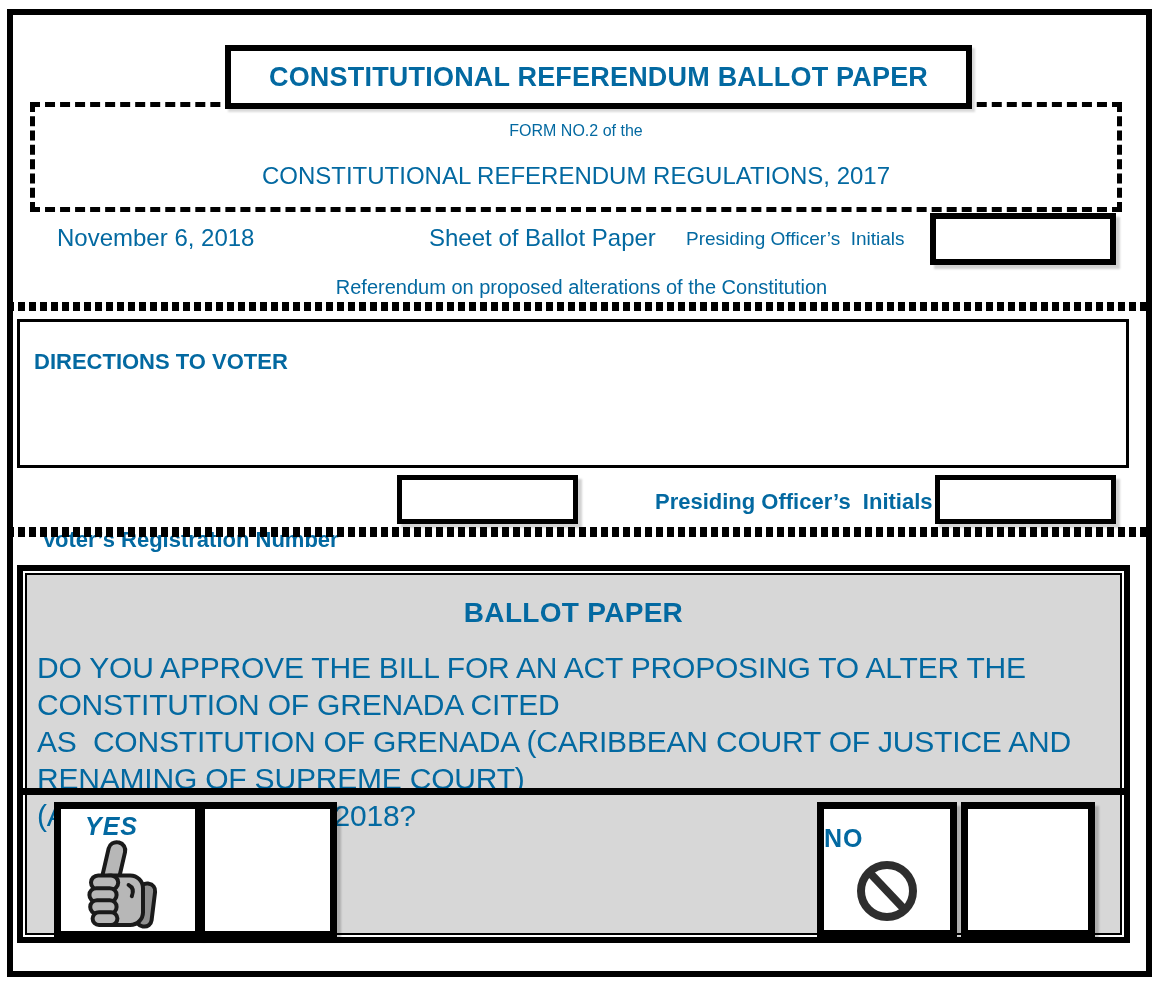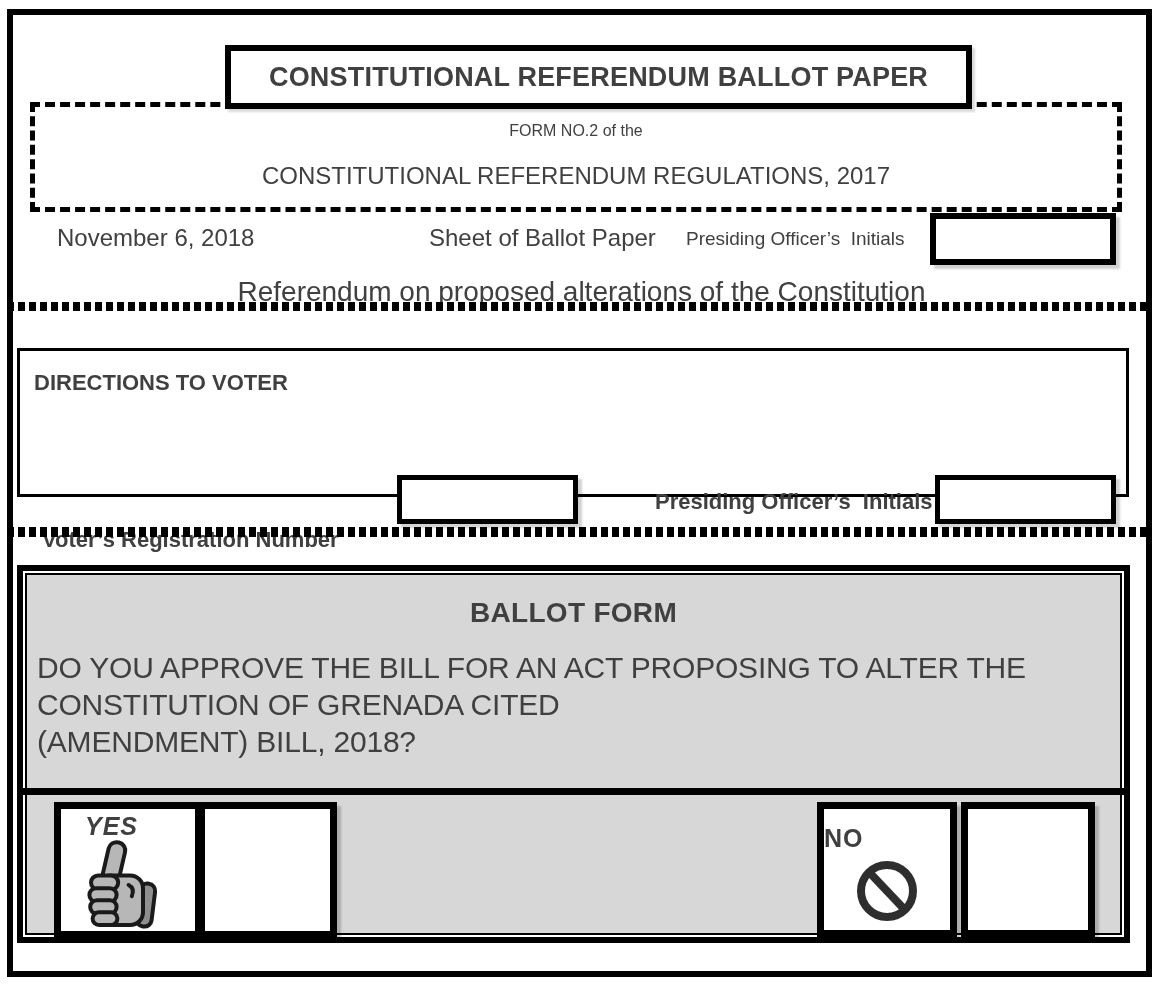--- a/index.html
+++ b/index.html
@@ -1,19 +1,19 @@
 <!DOCTYPE html>
 <html><head>
 <meta charset="utf-8">
 <style>
   * { margin:0; padding:0; box-sizing:border-box; }
   html,body { background:#fff; }
   .sheet {
     position:relative; width:1163px; height:989px; background:#fff;
-    font-family:"Liberation Sans", sans-serif; color:#404040; overflow:hidden;
+    font-family:"Liberation Sans", sans-serif; color:#0369a1; overflow:hidden;
   }
   .pre { white-space:pre-wrap; }
 
   .page-border {
     position:absolute; left:7px; top:9px; width:1145px; height:968px;
     border:6px solid #000;
   }
 
   .title-box {
     position:absolute; left:225px; top:45px; width:747px; height:64px;
@@ -33,33 +33,33 @@
   .date-text  { position:absolute; left:57px;  top:224px; font-size:24px; }
   .sheet-text { position:absolute; left:393px; top:224px; font-size:24px;margin-left:36px; }
   .po-top-label { position:absolute; left:686px; top:228px; font-size:19px; }
   .po-top-box {
     position:absolute; left:930px; top:213px; width:186px; height:52px;
     background:#fff; border:6px solid #000; z-index:4;
     box-shadow:4px 4px 2px rgba(0,0,0,0.18);
   }
   .subtitle {
     position:absolute; left:0; top:276px; width:1163px;
-    text-align:center; font-size:28px;
+    text-align:center; font-size:20px;
   }
 
   .dotted-divider {
     position:absolute; left:7px; width:1145px; height:9px;
     background-image:repeating-linear-gradient(to right, #000 0 7px, transparent 7px 11px);
   }
   .divider1 { top:302px; }
   .divider2 { top:527px; height:10px; }
 
   .directions-box {
     position:absolute; left:17px; top:319px; width:1112px; height:149px;
-    border:3px solid #000; background:#fff; padding:19px 14px;margin-top:29px;
+    border:3px solid #000; background:#fff; padding:27px 14px;
   }
   .directions-heading { font-size:22px; font-weight:bold; margin-bottom:15px; }
   .directions-body { font-size:22px; line-height:37px; }
 
   .reg-label { position:absolute; left:42px;  top:483px; font-size:22px; font-weight:bold;margin-top:44px; }
   .po-label  { position:absolute; left:655px; top:489px; font-size:22px; font-weight:bold; }
   .fill-box {
     position:absolute; top:475px; width:181px; height:49px;
     background:#fff; border:5px solid #000; z-index:2;
     box-shadow:4px 4px 2px rgba(0,0,0,0.18);
@@ -125,24 +125,25 @@
   </div>
 
   <div class="reg-label">Voter’s Registration Number</div>
   <div class="fill-box reg-box"></div>
   <div class="po-label pre">Presiding Officer’s  Initials</div>
   <div class="fill-box po-box"></div>
 
   <div class="dotted-divider divider2"></div>
 
   <div class="ballot-area">
-    <div class="ballot-heading">BALLOT FORM</div>
+    <div class="ballot-heading">BALLOT PAPER</div>
 
     <div class="question">
       <div class="question-line pre">DO YOU APPROVE THE BILL FOR AN ACT PROPOSING TO ALTER THE CONSTITUTION OF GRENADA CITED</div>
+      <div class="question-line pre">AS  CONSTITUTION OF GRENADA (CARIBBEAN COURT OF JUSTICE AND RENAMING OF SUPREME COURT)</div>
       <div class="question-line pre">(AMENDMENT) BILL, 2018?</div>
     </div>
 
     <div class="ballot-divider"></div>
 
     <div class="choice-box yes-box">
       <div class="choice-label yes-label">YES</div>
       <div class="icon-wrap-yes">
         <svg width="96" height="96" viewBox="0 0 110 120">
           <g stroke="#1a1a1a" stroke-width="5" stroke-linejoin="round" stroke-linecap="round">

